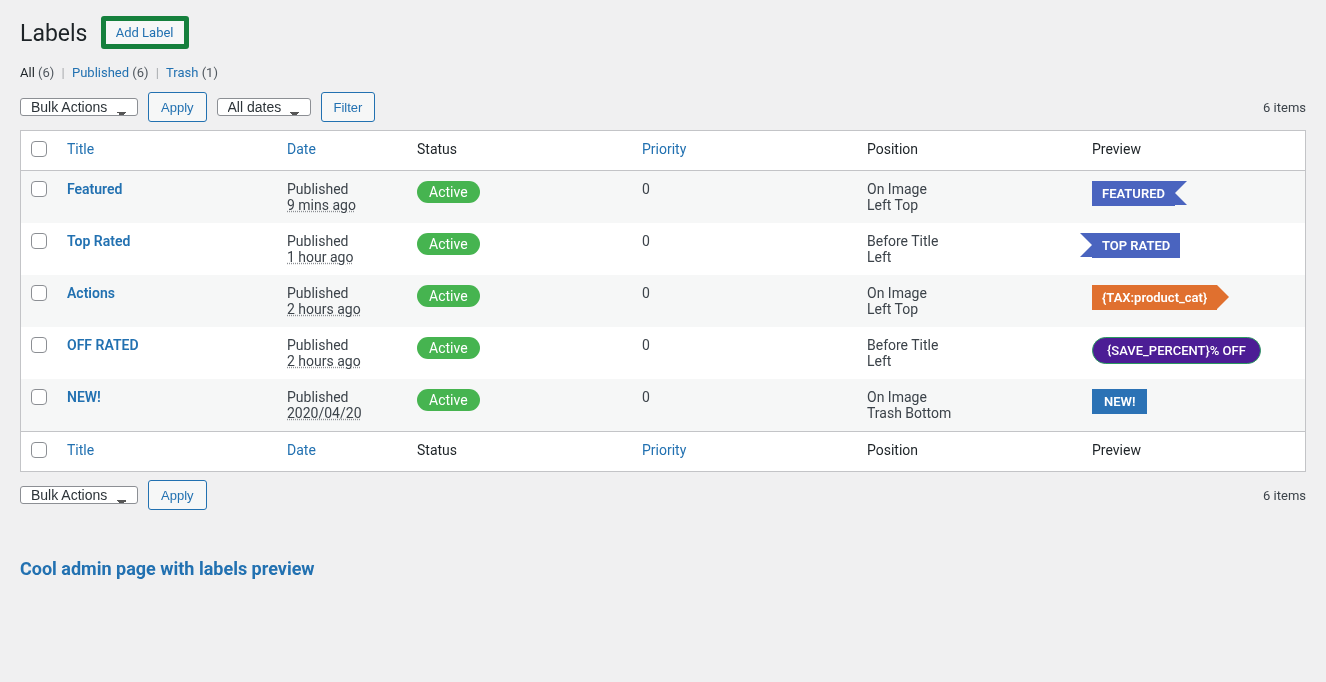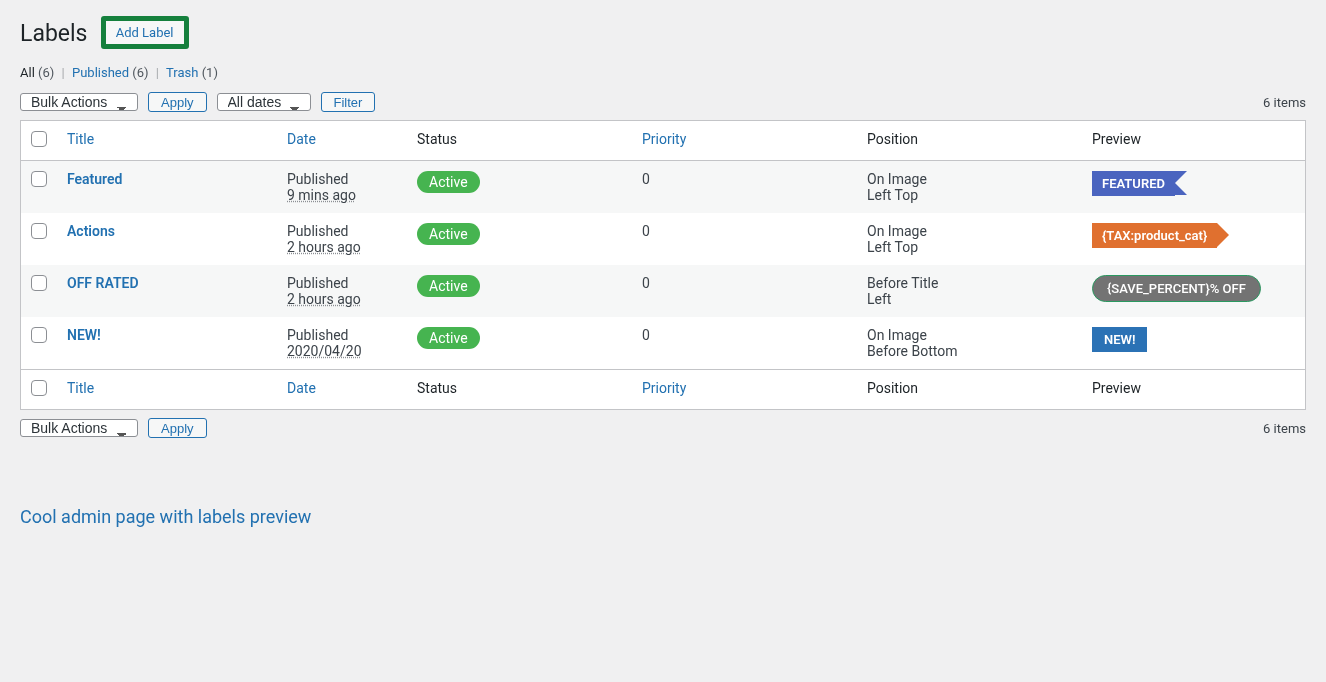--- a/index.html
+++ b/index.html
@@ -52,21 +52,21 @@
     background-position: calc(100% - 15px) 13px, calc(100% - 10px) 13px;
     background-size: 5px 5px, 5px 5px;
     background-repeat: no-repeat;
     cursor: pointer;
   }
   .btn {
     border: 1px solid #2271b1;
     color: #2271b1;
     background: #f6f7f7;
     padding: 0 12px;
-    height: 20px;
+    height: 30px;
     border-radius: 3px;
     font-size: 13px;
     cursor: pointer;
   }
   table.list-table {
     width: 100%;
     border: 1px solid #c3c4c7;
     background: #fff;
     border-spacing: 0;
     border-collapse: separate;
@@ -128,32 +128,32 @@
   }
   .lbl-tag {
     background: #e0702f; padding: 6px 10px; position: relative;
   }
   .lbl-tag::after {
     content: ""; position: absolute; right: -12px; top: 0;
     border-top: 12.5px solid transparent; border-bottom: 12.5px solid transparent; border-left: 12px solid #e0702f;
     height: 0; width: 0;
   }
   .lbl-soft {
-    background: #737373; border: 1px solid #2a9960; padding: 6px 14px; border-radius: 14px; font-weight: 500;
+    background: #4c1d95; border: 1px solid #2a9960; padding: 6px 14px; border-radius: 14px; font-weight: 500;
   }
   .lbl-rect {
     background: #2b72b5; padding: 6px 12px;
   }
   .col-title { width: 220px; }
   .col-date { width: 130px; }
   .col-status { width: 225px; }
   .col-priority { width: 225px; }
   .col-position { width: 225px; }
   .bottom-link {
-    color: #2271b1; font-weight: 400; font-size: 18px; margin-top: 60px; display: inline-block; cursor: pointer;
+    color: #2271b1; font-weight: 700; font-size: 18px; margin-top: 40px; display: inline-block; cursor: pointer;
   }
 </style>
 </head>
 <body>
 
 <div class="wrap">
   <h1 class="page-title">Labels</h1>
   <span class="add-btn">Add Label</span>
 
   
@@ -212,20 +212,35 @@
     <td><span class="status-pill">Active</span></td>
     <td>0</td>
     <td class="pos-line">
       <div>On Image</div>
       <div>Left Top</div>
     </td>
     <td><span class="lbl lbl-ribbon-right">FEATURED</span></td>
   </tr>
         <tr>
     <td class="check-col"><span class="cb"></span></td>
+    <td><span class="row-title">Top Rated</span></td>
+    <td class="date-sub">
+      <div>Published</div>
+      <div class="reltime">1 hour ago</div>
+    </td>
+    <td><span class="status-pill">Active</span></td>
+    <td>0</td>
+    <td class="pos-line">
+      <div>Before Title</div>
+      <div>Left</div>
+    </td>
+    <td><span class="lbl lbl-ribbon-left">TOP RATED</span></td>
+  </tr>
+        <tr>
+    <td class="check-col"><span class="cb"></span></td>
     <td><span class="row-title">Actions</span></td>
     <td class="date-sub">
       <div>Published</div>
       <div class="reltime">2 hours ago</div>
     </td>
     <td><span class="status-pill">Active</span></td>
     <td>0</td>
     <td class="pos-line">
       <div>On Image</div>
       <div>Left Top</div>
@@ -251,21 +266,21 @@
     <td class="check-col"><span class="cb"></span></td>
     <td><span class="row-title">NEW!</span></td>
     <td class="date-sub">
       <div>Published</div>
       <div class="reltime">2020/04/20</div>
     </td>
     <td><span class="status-pill">Active</span></td>
     <td>0</td>
     <td class="pos-line">
       <div>On Image</div>
-      <div>Before Bottom</div>
+      <div>Trash Bottom</div>
     </td>
     <td><span class="lbl lbl-rect">NEW!</span></td>
   </tr>
       </tbody>
     <tfoot>
       <tr>
         <th class="check-col"><span class="cb"></span></th>
         <th class="sortable">Title</th>
         <th class="sortable">Date</th>
         <th class="nonlink">Status</th>

